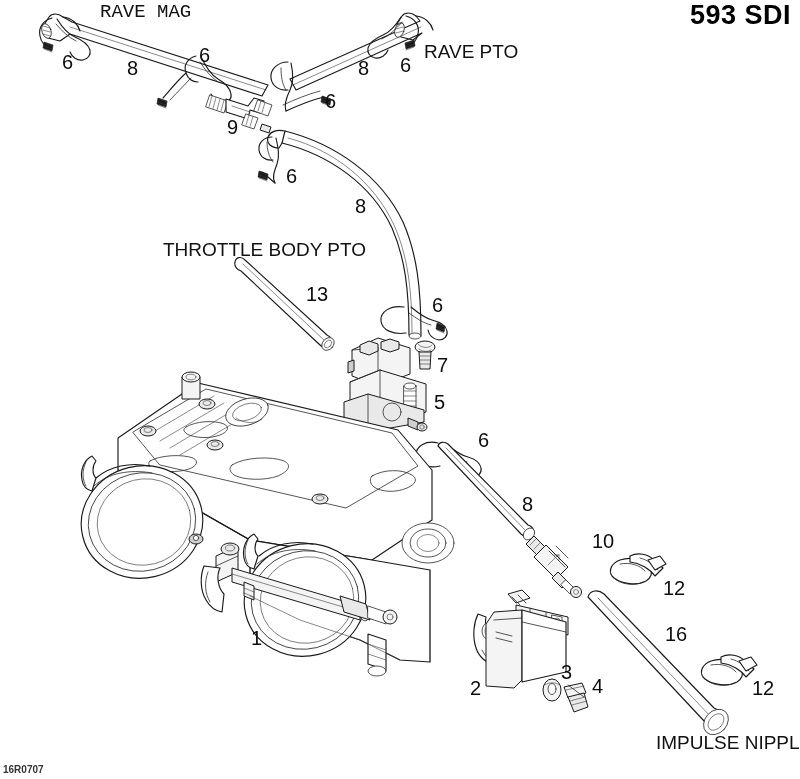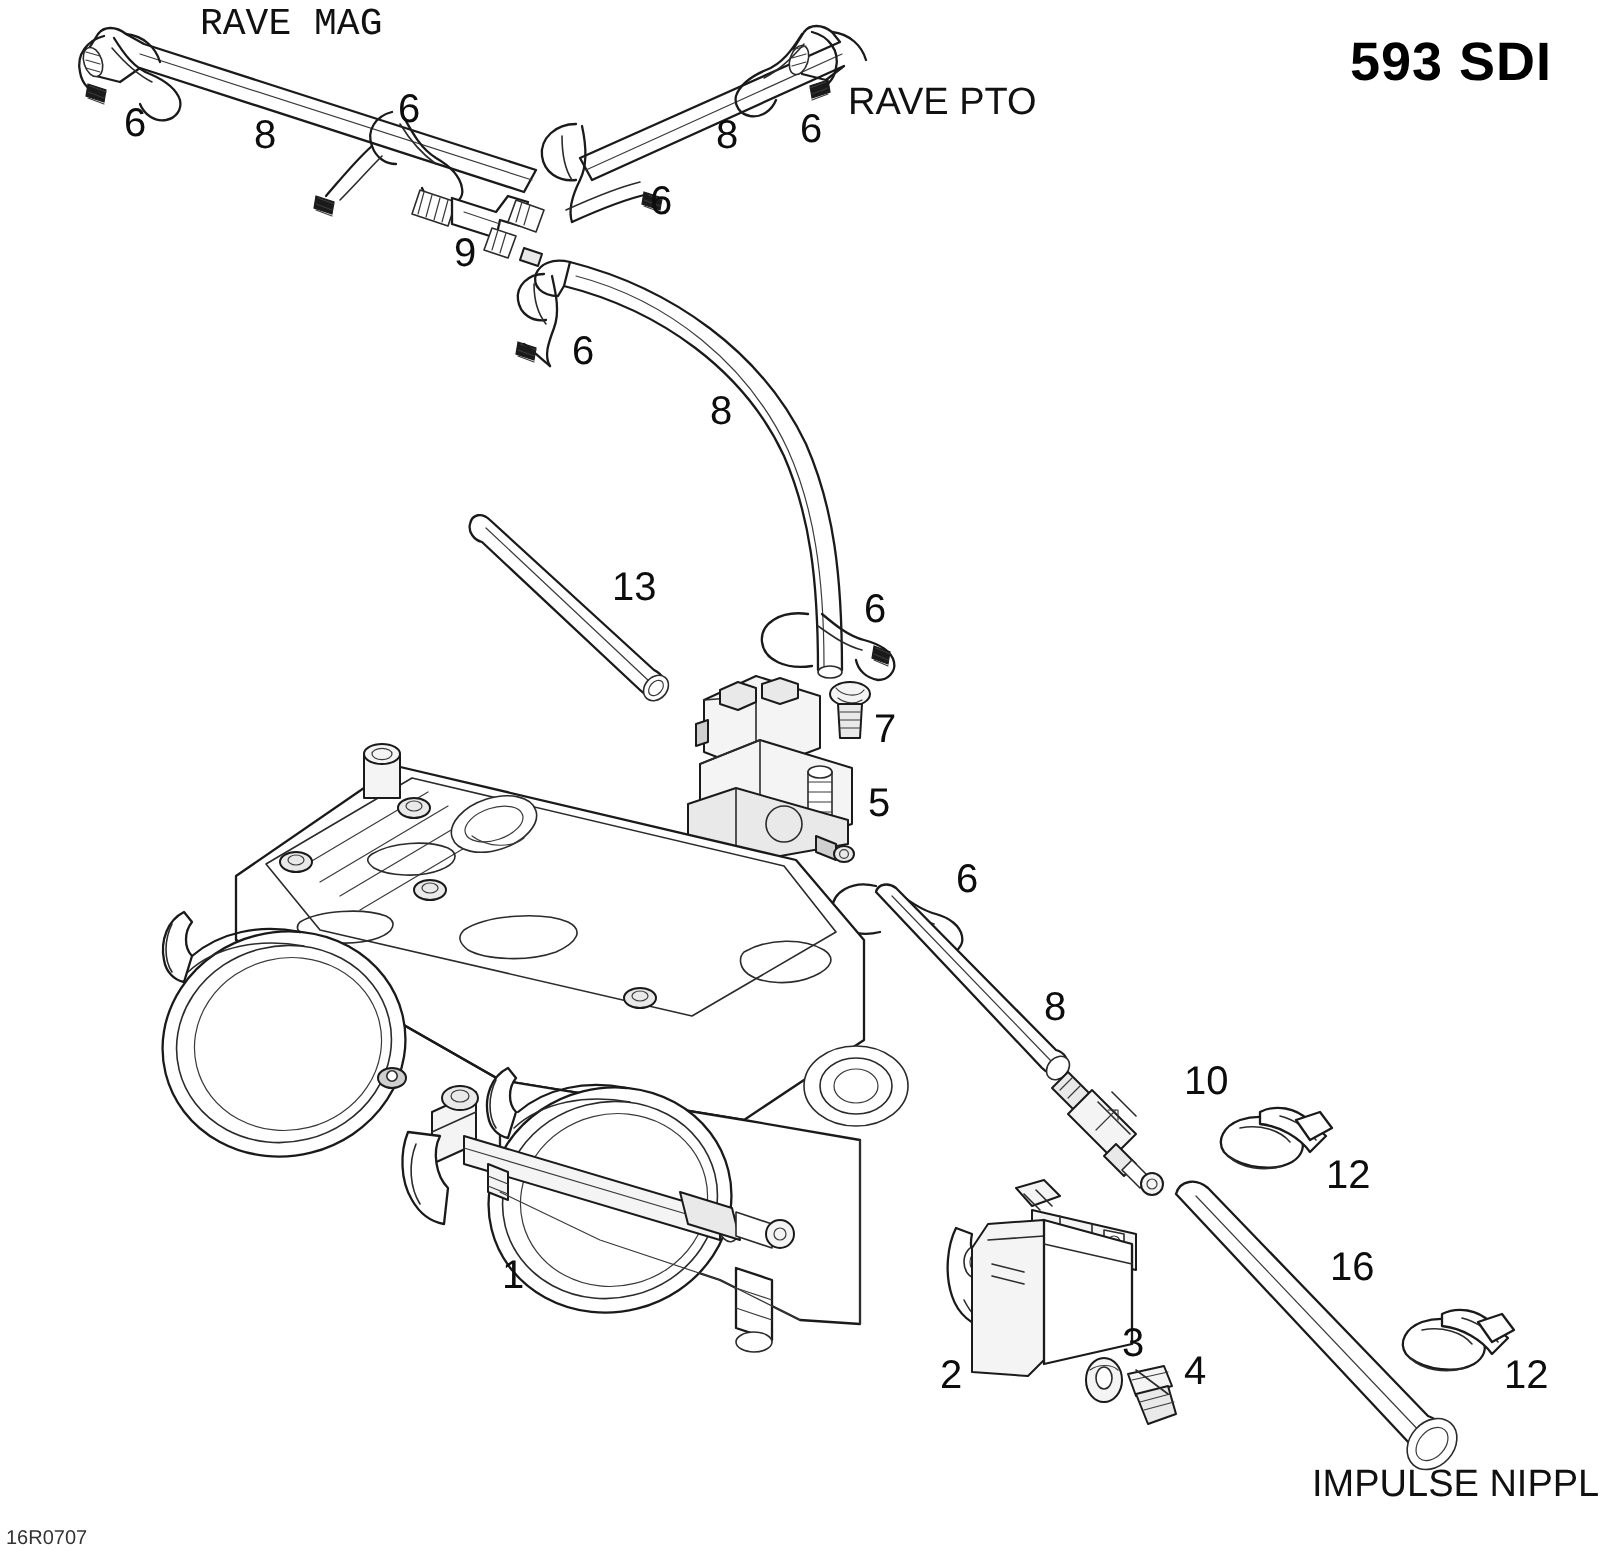--- a/index.html
+++ b/index.html
@@ -113,21 +113,21 @@
     font-weight: bold;
     color: #000000;
     white-space: nowrap;
     line-height: 1;
     letter-spacing: 0.5px;
   }
   .footer-code {
     position: absolute;
     font-family: "Liberation Sans", sans-serif;
     font-size: 10px;
-    font-weight: 400;
+    font-weight: 700;
     color: #333333;
     white-space: nowrap;
     line-height: 1;
   }
 </style>
 </head>
 <body>
 
 <div id="diagram-root">
 
@@ -504,24 +504,25 @@
       <path class="fillw" d="M 204,566 C 200,576 200,590 206,600 C 210,607 216,611 222,612
                              L 224,594 C 218,588 216,576 220,568 Z"></path>
       <path class="ln-thin" d="M 208,572 C 204,582 205,594 210,602"></path>
 
       <path class="ln-hair" d="M 250,596 L 300,620 L 360,640 L 400,660"></path>
       <path class="ln-hair" d="M 430,570 L 430,662"></path>
     </g>
 
   </svg>
 
-  <div class="title" style="left:675px; top:2px;margin-top:16px;">593 SDI</div>
+  <div class="title" style="left:690px; top:2px;">593 SDI</div>
 
   <div class="lbl" style="left:100px; top:3px;font-family:Liberation Mono, monospace;">RAVE MAG</div>
   <div class="lbl" style="left:424px; top:10px;margin-top:32px;">RAVE PTO</div>
+  <div class="lbl" style="left:163px; top:240px;">THROTTLE BODY PTO</div>
   <div class="lbl" style="left:656px; top:733px;">IMPULSE NIPPLE</div>
 
   <div class="callout" style="left:62px;  top:52px;">6</div>
   <div class="callout" style="left:127px; top:58px;">8</div>
   <div class="callout" style="left:199px; top:45px;">6</div>
   <div class="callout" style="left:227px; top:117px;">9</div>
   <div class="callout" style="left:325px; top:91px;">6</div>
   <div class="callout" style="left:358px; top:58px;">8</div>
   <div class="callout" style="left:400px; top:55px;">6</div>
   <div class="callout" style="left:286px; top:166px;">6</div>

